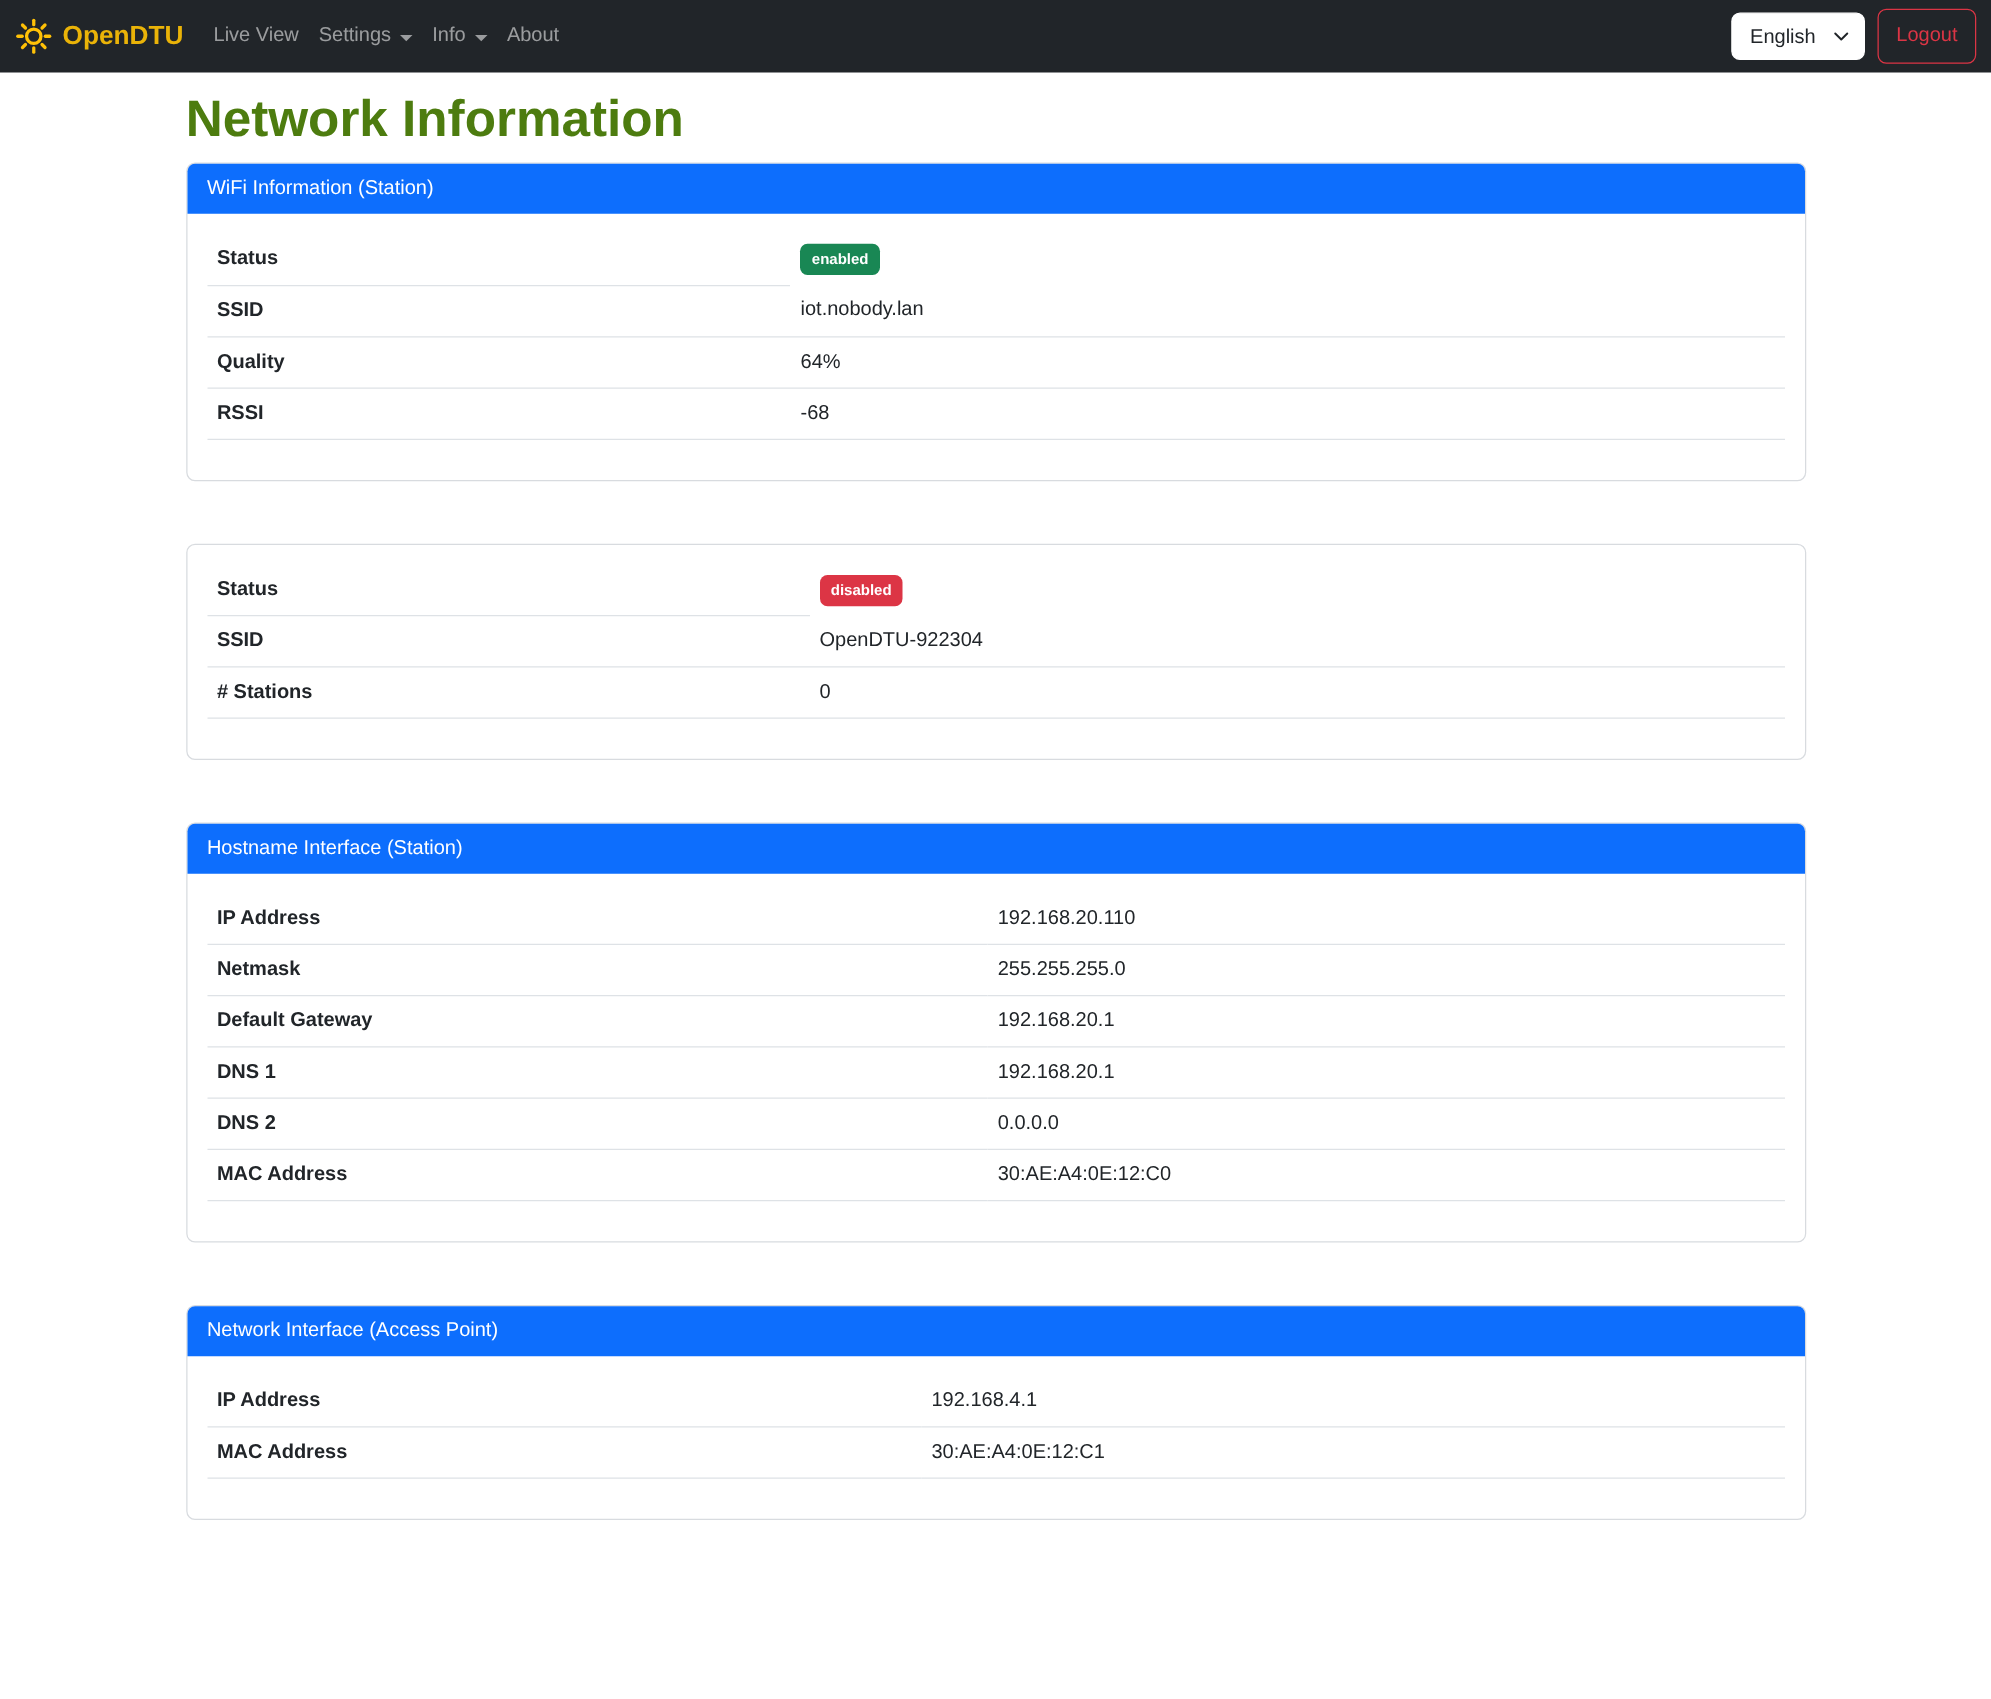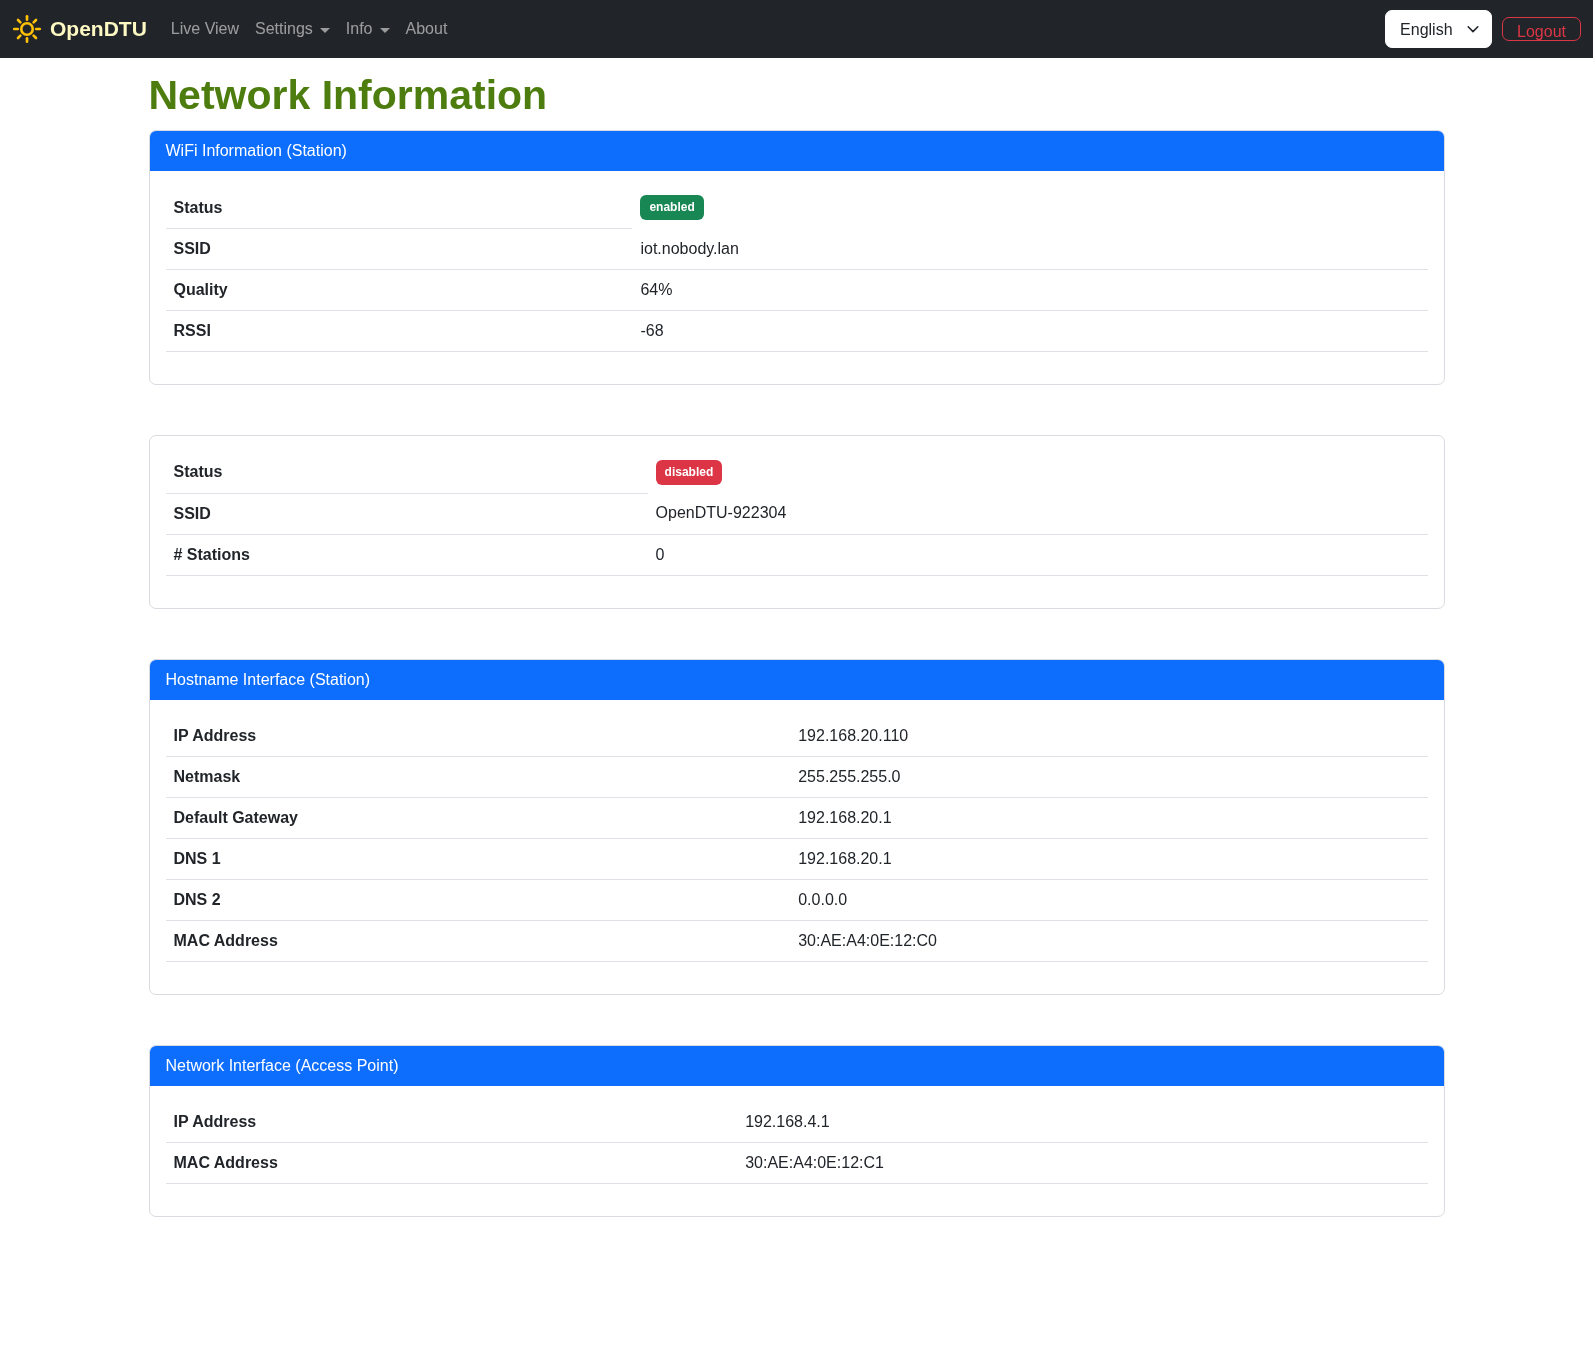--- a/index.html
+++ b/index.html
@@ -17,21 +17,21 @@
     background: #212529;
     height: 58px;
     display: flex;
     align-items: center;
     padding: 0 12px;
   }
   .brand {
     display: flex;
     align-items: center;
     gap: 8px;
-    color: #fef9c3;
+    color: #eab308;
     font-size: 21px;
     font-weight: 600;
     text-decoration: none;
     margin-right: 16px;
     white-space: nowrap;
   }
   .nav-links { display: flex; align-items: center; }
   .nav-link {
     color: rgba(255,255,255,0.55);
     font-size: 16px;
@@ -72,21 +72,21 @@
     pointer-events: none;
     display: flex;
   }
   .logout-btn {
     background: transparent;
     border: 1px solid #dc3545;
     color: #dc3545;
     border-radius: 7px;
     font-family: inherit;
     font-size: 16px;
-    height: 24px;
+    height: 44px;
     padding: 5px 14px;
     cursor: pointer;
   }
 
   
   .container {
     max-width: 1320px;
     margin: 0 auto;
     padding: 13px 12px 40px;
   }

